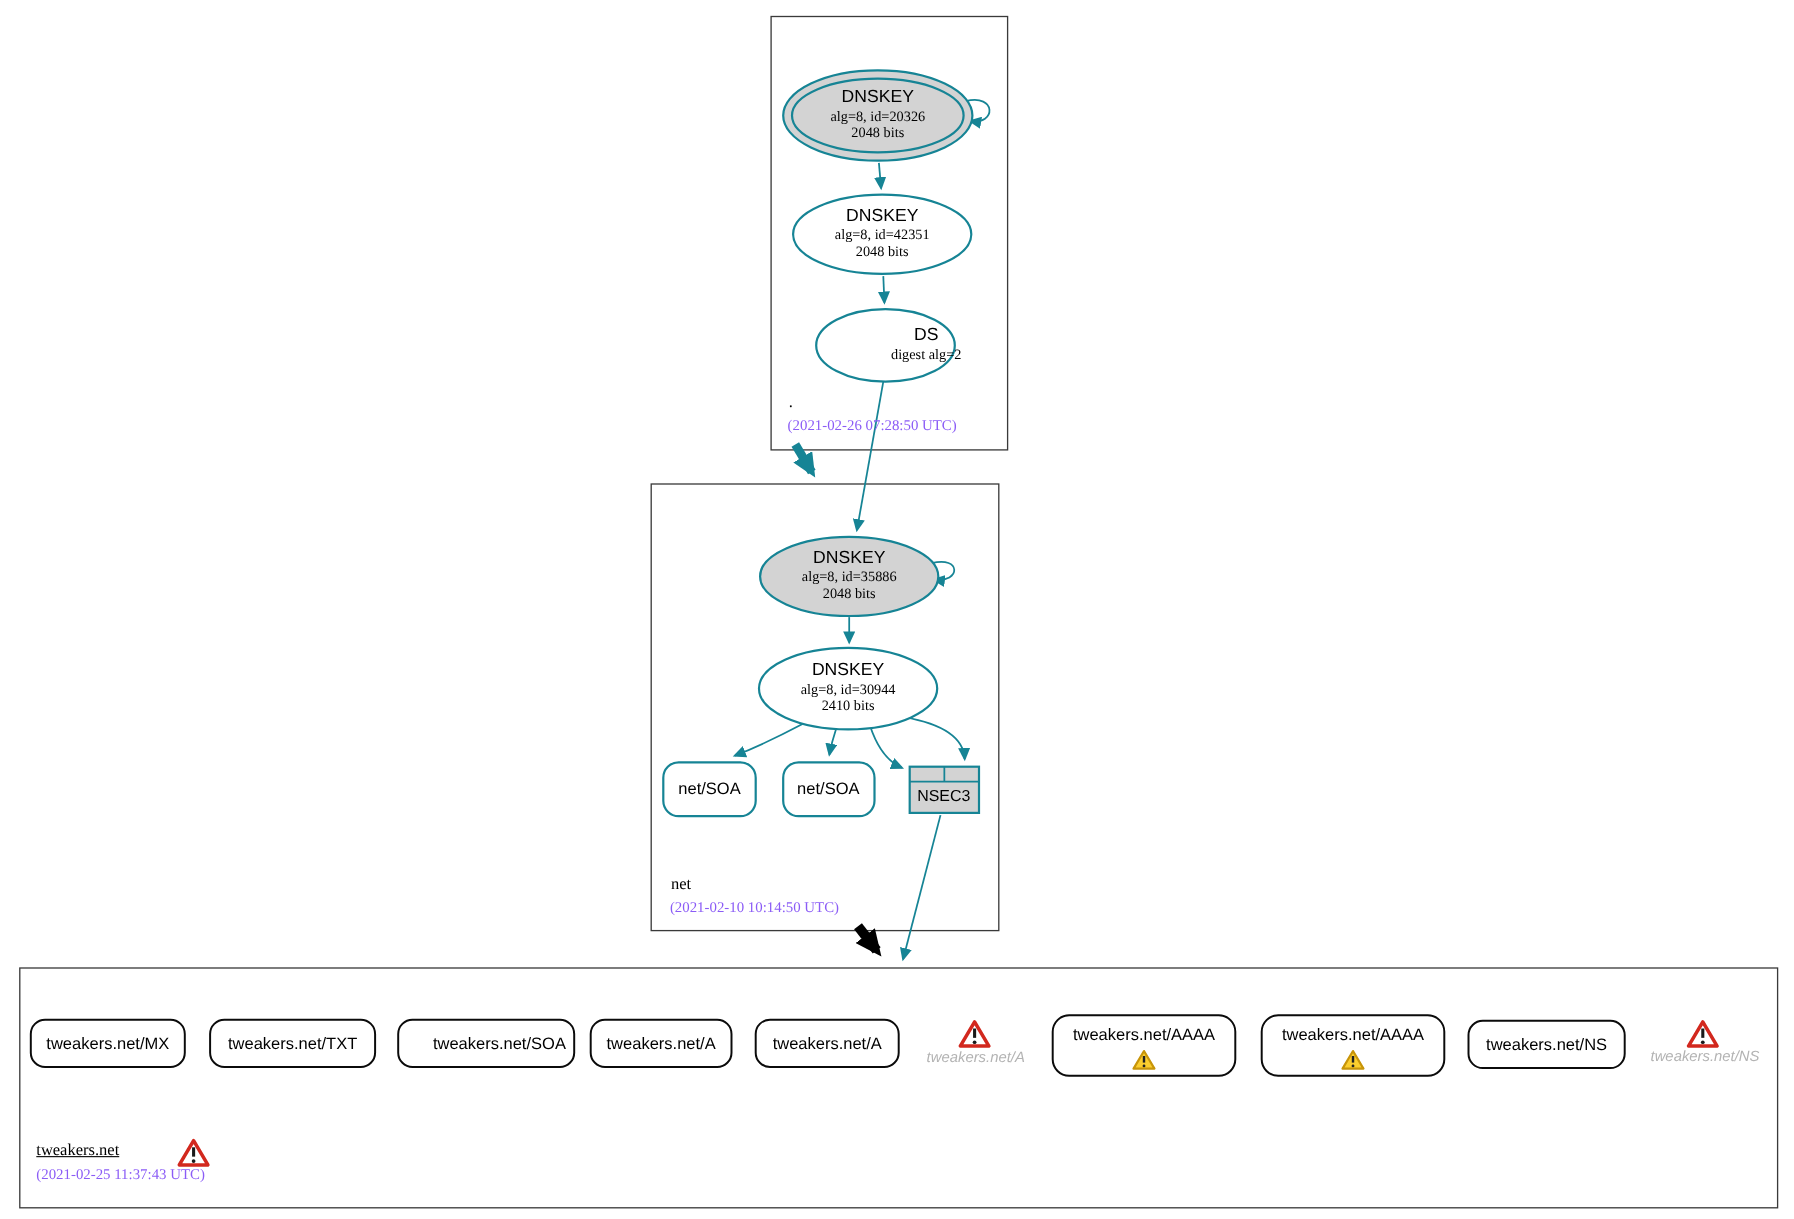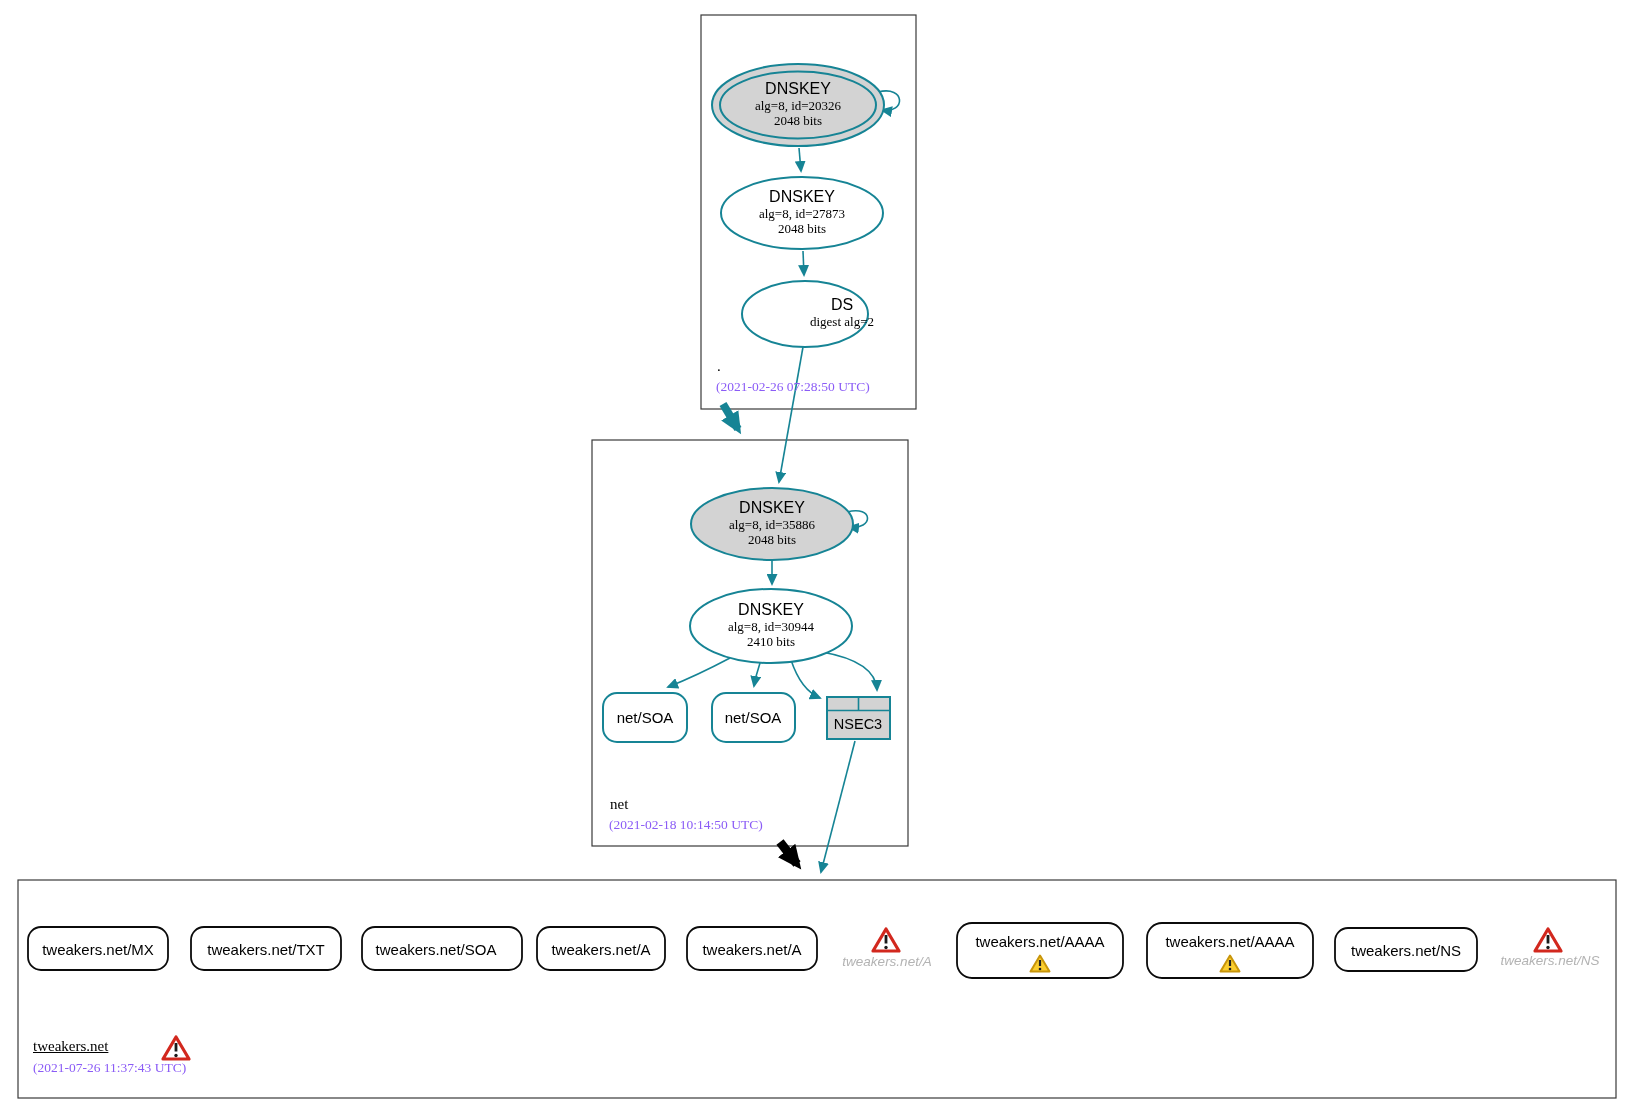--- a/index.html
+++ b/index.html
@@ -109,21 +109,21 @@
     </g>
   </svg>
 
   <div class="nl" style="left:798px; top:104px;">
     <div class="t">DNSKEY</div>
     <div class="s">alg=8, id=20326</div>
     <div class="s">2048 bits</div>
   </div>
   <div class="nl" style="left:802px; top:212px;">
     <div class="t">DNSKEY</div>
-    <div class="s">alg=8, id=27873</div>
+    <div class="s">alg=8, id=42351</div>
     <div class="s">2048 bits</div>
   </div>
   <div class="nl" style="left:842px; top:313px;">
     <div class="t">DS</div>
     <div class="s">digest alg=2</div>
   </div>
 
   <div class="nl" style="left:772px; top:523px;">
     <div class="t">DNSKEY</div>
     <div class="s">alg=8, id=35886</div>
@@ -133,29 +133,29 @@
     <div class="t">DNSKEY</div>
     <div class="s">alg=8, id=30944</div>
     <div class="s">2410 bits</div>
   </div>
   <div class="nl rr" style="left:645px; top:717px;">net/SOA</div>
   <div class="nl rr" style="left:753px; top:717px;">net/SOA</div>
   <div class="nl nsec" style="left:858px; top:724px;">NSEC3</div>
 
   <div class="nl rr" style="left:98px;   top:949px;">tweakers.net/MX</div>
   <div class="nl rr" style="left:266px;  top:949px;">tweakers.net/TXT</div>
-  <div class="nl rr" style="left:436px;  top:949px;">tweakers.net/SOA</div>
+  <div class="nl rr" style="left:454px;  top:949px;">tweakers.net/SOA</div>
   <div class="nl rr" style="left:601px;  top:949px;">tweakers.net/A</div>
   <div class="nl rr" style="left:752px;  top:949px;">tweakers.net/A</div>
   <div class="nl ghost" style="left:887px; top:961px;">tweakers.net/A</div>
   <div class="nl rr" style="left:1040px; top:941px;">tweakers.net/AAAA</div>
   <div class="nl rr" style="left:1230px; top:941px;">tweakers.net/AAAA</div>
   <div class="nl rr" style="left:1406px; top:950px;">tweakers.net/NS</div>
   <div class="nl ghost" style="left:1550px; top:960px;">tweakers.net/NS</div>
 
   <div class="zlabel" style="left:717px; top:358px;">.</div>
   <div class="zts" style="left:716px; top:379px;">(2021-02-26 07:28:50 UTC)</div>
   <div class="zlabel" style="left:610px; top:796px;">net</div>
-  <div class="zts" style="left:609px; top:817px;">(2021-02-18 10:14:50 UTC)</div>
+  <div class="zts" style="left:609px; top:817px;">(2021-02-10 10:14:50 UTC)</div>
   <div class="zlabel" style="left:33px;  top:1038px;text-decoration:underline;">tweakers.net</div>
-  <div class="zts" style="left:33px;  top:1060px;">(2021-07-26 11:37:43 UTC)</div>
+  <div class="zts" style="left:33px;  top:1060px;">(2021-02-25 11:37:43 UTC)</div>
 
 </div>
 
 </body></html>

